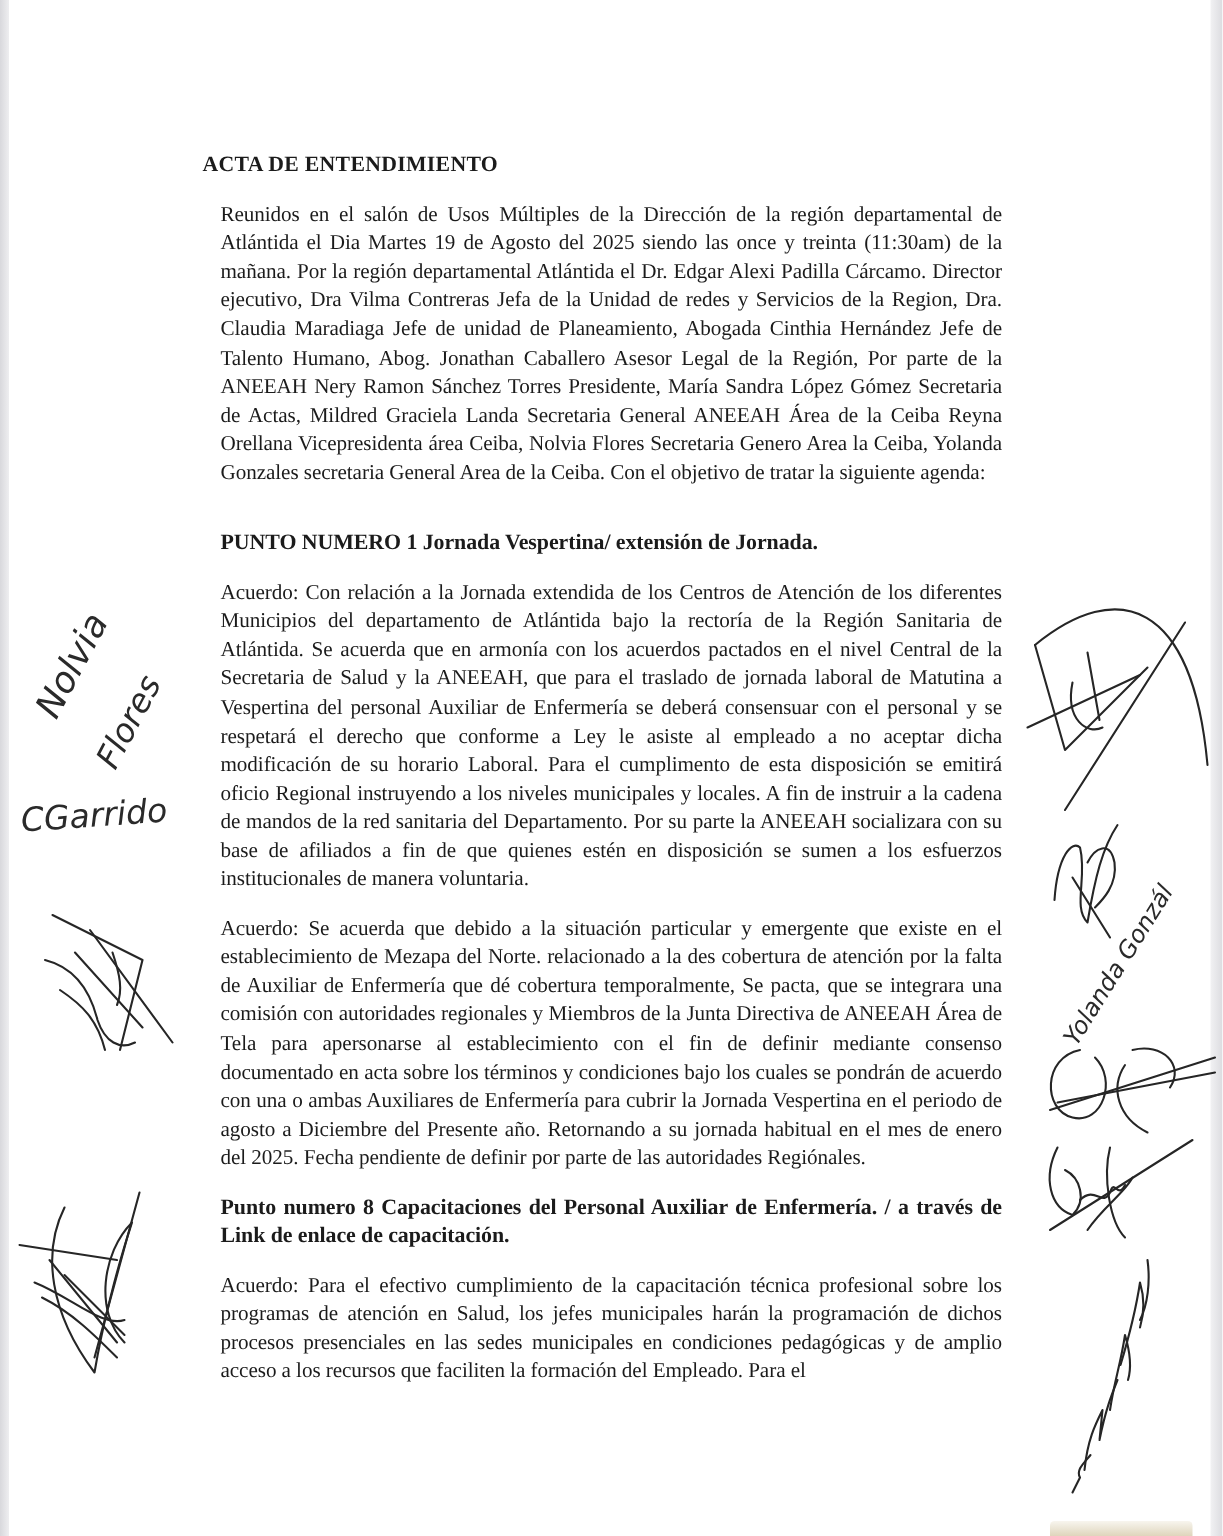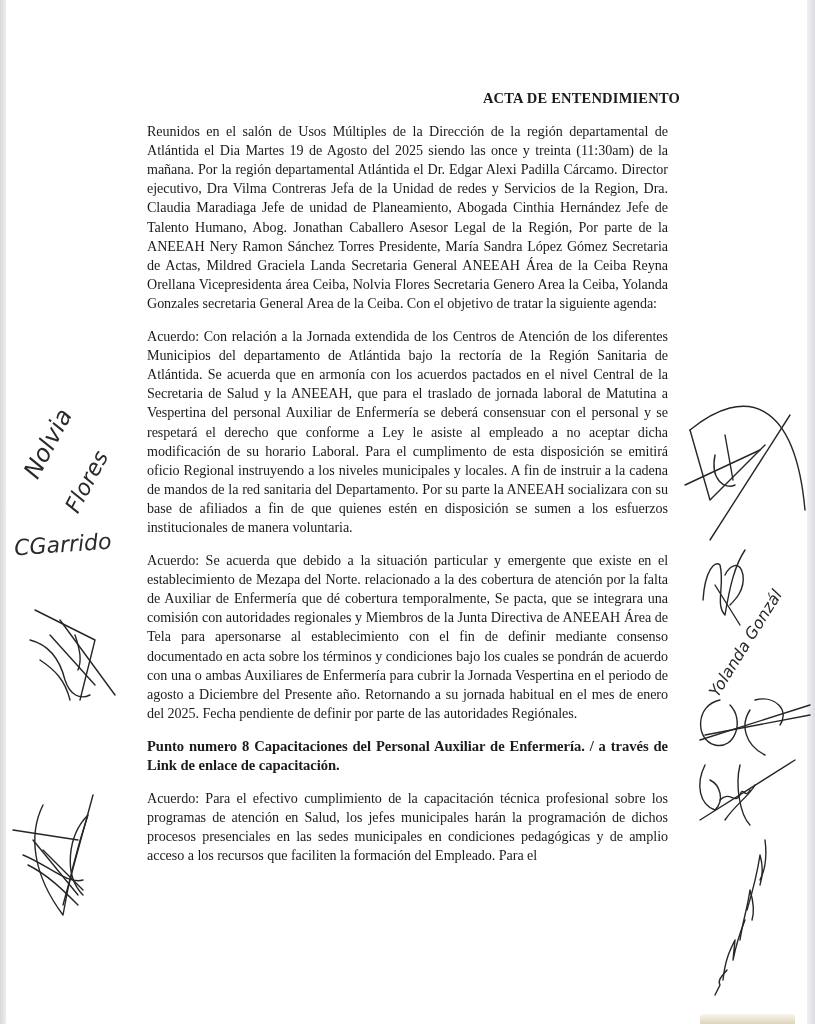--- a/index.html
+++ b/index.html
@@ -23,22 +23,22 @@
     background: linear-gradient(to bottom, #f3efe4, #c9b98f);
     opacity: .6; border-radius: 3px 3px 0 0;
   }
   .page {
     position: absolute; left: 135px; top: 88px; width: 545px;
     font-size: 14.1px; line-height: 19.1px;
     text-align: justify;
     letter-spacing: -0.05px;
   }
   .title {
-    text-align: right; font-weight: bold; font-size: 14.5px;
-    margin: 1px 0 14px 0; letter-spacing: 0.2px;
+    text-align: left; font-weight: bold; font-size: 14.5px;
+    margin: 13px 0 14px 0; letter-spacing: 0.2px;
   }
   p { margin: 12px; }
   .heading { font-weight: bold; font-size: 14.6px; }
   .h1 { margin-top: 28px; }
   .gap { margin-top: 14px; }
   .label { font-weight: normal; }
   .handwriting {
     position: absolute; font-family: "DejaVu Sans", sans-serif;
     color: #2a2a2a; font-style: italic; white-space: nowrap;
   }
@@ -49,20 +49,21 @@
 <body>
 
 <div class="edge-left"></div>
 <div class="edge-right"></div>
 <div class="bottom-smudge"></div>
 
 <div class="page">
   <p class="title">ACTA DE ENTENDIMIENTO</p>
   <p>Reunidos en el salón de Usos Múltiples de la Dirección de la región departamental de Atlántida el Dia Martes 19 de Agosto del 2025 siendo las once y treinta (11:30am) de la mañana. Por la región departamental Atlántida el Dr. Edgar Alexi Padilla Cárcamo. Director ejecutivo, Dra Vilma Contreras Jefa de la Unidad de redes y Servicios de la Region, Dra. Claudia Maradiaga Jefe de unidad de Planeamiento, Abogada Cinthia Hernández Jefe de Talento Humano, Abog. Jonathan Caballero Asesor Legal de la Región, Por parte de la ANEEAH Nery Ramon Sánchez Torres Presidente, María Sandra López Gómez Secretaria de Actas, Mildred Graciela Landa Secretaria General ANEEAH Área de la Ceiba Reyna Orellana Vicepresidenta área Ceiba, Nolvia Flores Secretaria Genero Area la Ceiba, Yolanda Gonzales secretaria General Area de la Ceiba. Con el objetivo de tratar la siguiente agenda:</p>
 
+  <p class="heading h1">PUNTO NUMERO 1 Jornada Vespertina/ extensión de Jornada.</p>
   <p class="gap"><span class="label">Acuerdo:</span><span> Con relación a la Jornada extendida de los Centros de Atención de los diferentes Municipios del departamento de Atlántida bajo la rectoría de la Región Sanitaria de Atlántida. Se acuerda que en armonía con los acuerdos pactados en el nivel Central de la Secretaria de Salud y la ANEEAH, que para el traslado de jornada laboral de Matutina a Vespertina del personal Auxiliar de Enfermería se deberá consensuar con el personal y se respetará el derecho que conforme a Ley le asiste al empleado a no aceptar dicha modificación de su horario Laboral. Para el cumplimento de esta disposición se emitirá oficio Regional instruyendo a los niveles municipales y locales. A fin de instruir a la cadena de mandos de la red sanitaria del Departamento. Por su parte la ANEEAH socializara con su base de afiliados a fin de que quienes estén en disposición se sumen a los esfuerzos institucionales de manera voluntaria.</span></p>
 
   <p class="gap"><span class="label">Acuerdo:</span><span> Se acuerda que debido a la situación particular y emergente que existe en el establecimiento de Mezapa del Norte. relacionado a la des cobertura de atención por la falta de Auxiliar de Enfermería que dé cobertura temporalmente, Se pacta, que se integrara una comisión con autoridades regionales y Miembros de la Junta Directiva de ANEEAH Área de Tela para apersonarse al establecimiento con el fin de definir mediante consenso documentado en acta sobre los términos y condiciones bajo los cuales se pondrán de acuerdo con una o ambas Auxiliares de Enfermería para cubrir la Jornada Vespertina en el periodo de agosto a Diciembre del Presente año. Retornando a su jornada habitual en el mes de enero del 2025. Fecha pendiente de definir por parte de las autoridades Regiónales.</span></p>
 
   <p class="heading gap">Punto numero 8 Capacitaciones del Personal Auxiliar de Enfermería. / a través de Link de enlace de capacitación.</p>
   <p class="gap"><span class="label">Acuerdo:</span><span> Para el efectivo cumplimiento de la capacitación técnica profesional sobre los programas de atención en Salud, los jefes municipales harán la programación de dichos procesos presenciales en las sedes municipales en condiciones pedagógicas y de amplio acceso a los recursos que faciliten la formación del Empleado. Para el</span></p>
 </div>
 
 <div class="handwriting" style="left:18px; top:470px; font-size:24px; transform:rotate(-62deg); transform-origin:left top;">Nolvia</div>
 <div class="handwriting" style="left:60px; top:505px; font-size:22px; transform:rotate(-62deg); transform-origin:left top;">Flores</div>

